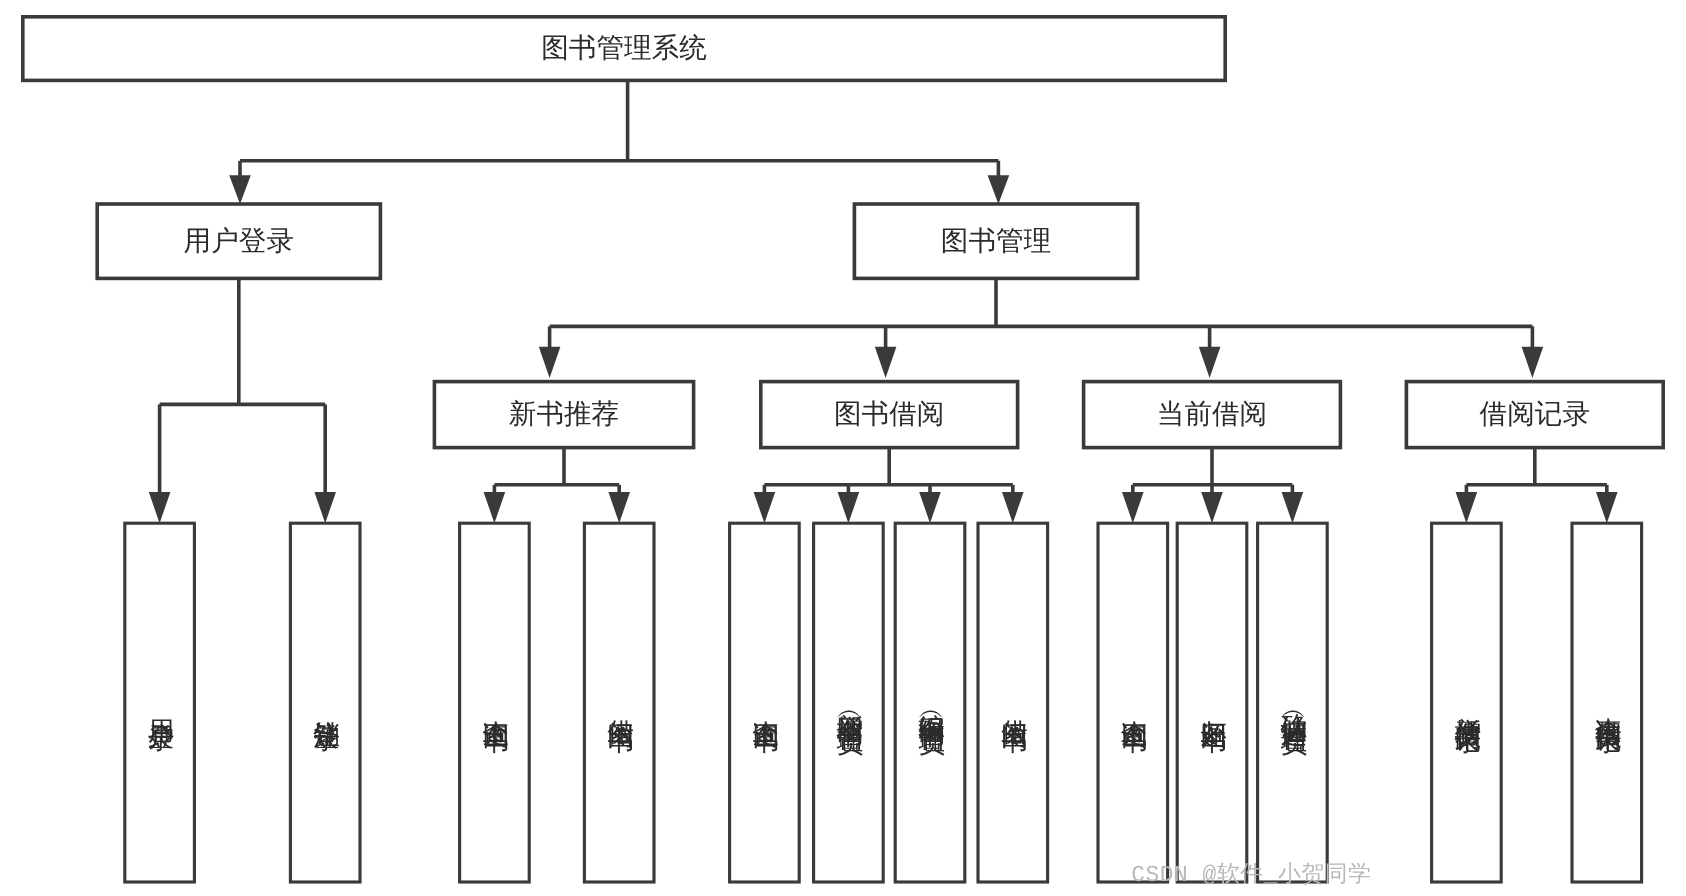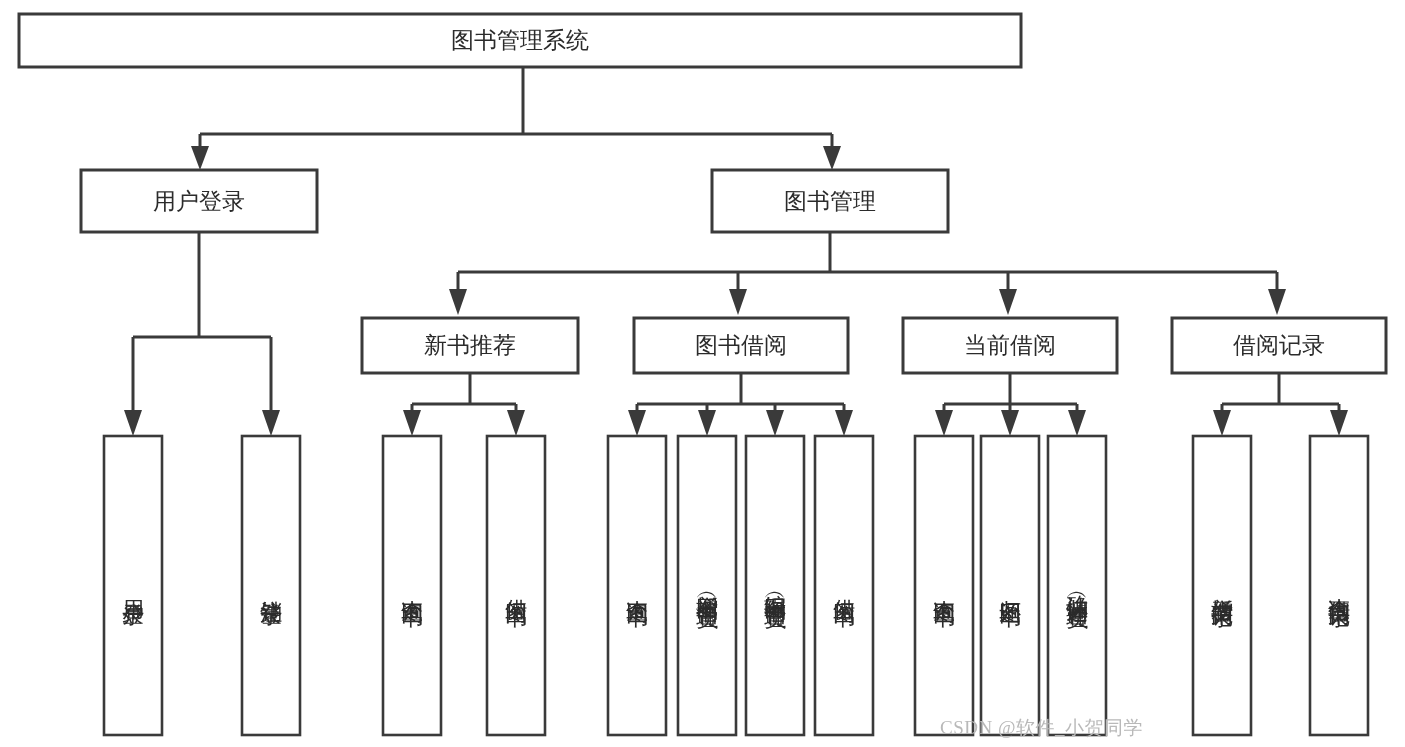--- a/index.html
+++ b/index.html
@@ -67,21 +67,21 @@
     line-height: 1.12;
     letter-spacing: 2px;
     color: #2b2b2b;
     white-space: nowrap;
     pointer-events: none;
   }
   .watermark {
     position: absolute;
     right: 8px;
     bottom: 6px;
-    font-family: Liberation Serif, serif;
+    font-family: Liberation Mono, monospace;
     font-size: 19px;
     color: #b9b9b9;
     letter-spacing: 0.5px;
     white-space: nowrap;
   }
 </style>
 </head>
 <body>
 
 <div id="diagram-root">

